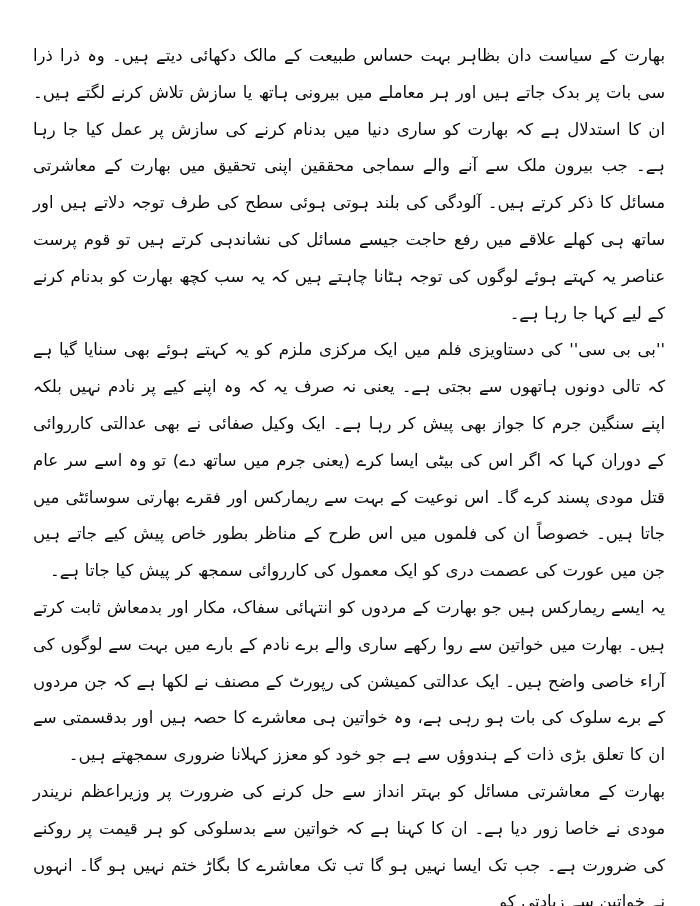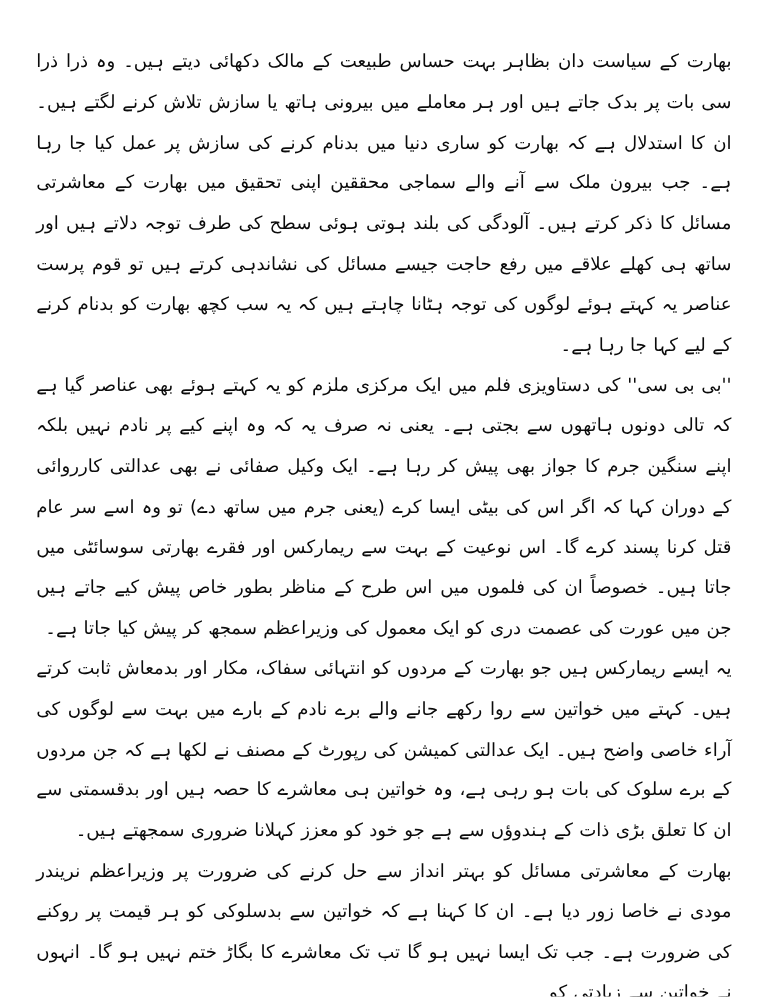--- a/index.html
+++ b/index.html
@@ -59,29 +59,29 @@
 
     <p class="para">
       <span class="seg">بھارت کے سیاست دان بظاہر بہت حساس طبیعت کے مالک دکھائی دیتے ہیں۔ وہ ذرا ذرا سی بات پر بدک جاتے ہیں اور ہر معاملے میں</span> 
       <span class="seg">بیرونی ہاتھ یا سازش تلاش کرنے لگتے ہیں۔ ان کا استدلال ہے کہ بھارت کو ساری دنیا میں بدنام کرنے کی سازش پر عمل کیا جا رہا ہے۔ جب</span> 
       <span class="seg">بیرون ملک سے آنے والے سماجی محققین اپنی تحقیق میں بھارت کے معاشرتی مسائل کا ذکر کرتے ہیں۔ آلودگی کی بلند ہوتی ہوئی سطح کی طرف</span> 
       <span class="seg">توجہ دلاتے ہیں اور ساتھ ہی کھلے علاقے میں رفع حاجت جیسے مسائل کی نشاندہی کرتے ہیں تو قوم پرست عناصر یہ کہتے ہوئے لوگوں کی توجہ ہٹانا</span> 
       <span class="seg">چاہتے ہیں کہ یہ سب کچھ بھارت کو بدنام کرنے کے لیے کہا جا رہا ہے۔</span>
     </p>
 
     <p class="para">
-      <span class="seg">''بی بی سی'' کی دستاویزی فلم میں ایک مرکزی ملزم کو یہ کہتے ہوئے بھی عناصر گیا ہے کہ تالی دونوں ہاتھوں سے بجتی ہے۔ یعنی نہ صرف یہ کہ وہ اپنے</span> 
+      <span class="seg">''بی بی سی'' کی دستاویزی فلم میں ایک مرکزی ملزم کو یہ کہتے ہوئے بھی سنایا گیا ہے کہ تالی دونوں ہاتھوں سے بجتی ہے۔ یعنی نہ صرف یہ کہ وہ اپنے</span> 
       <span class="seg">کیے پر نادم نہیں بلکہ اپنے سنگین جرم کا جواز بھی پیش کر رہا ہے۔ ایک وکیل صفائی نے بھی عدالتی کارروائی کے دوران کہا کہ اگر اس کی بیٹی ایسا</span> 
-      <span class="seg">کرے (یعنی جرم میں ساتھ دے) تو وہ اسے سر عام قتل کرنا پسند کرے گا۔ اس نوعیت کے بہت سے ریمارکس اور فقرے بھارتی سوسائٹی میں</span> 
+      <span class="seg">کرے (یعنی جرم میں ساتھ دے) تو وہ اسے سر عام قتل مودی پسند کرے گا۔ اس نوعیت کے بہت سے ریمارکس اور فقرے بھارتی سوسائٹی میں</span> 
       <span class="seg">جاتا ہیں۔ خصوصاً ان کی فلموں میں اس طرح کے مناظر بطور خاص پیش کیے جاتے ہیں جن میں عورت کی عصمت دری کو ایک معمول کی</span> 
-      <span class="seg">وزیراعظم سمجھ کر پیش کیا جاتا ہے۔</span>
+      <span class="seg">کارروائی سمجھ کر پیش کیا جاتا ہے۔</span>
     </p>
 
     <p class="para">
-      <span class="seg">یہ ایسے ریمارکس ہیں جو بھارت کے مردوں کو انتہائی سفاک، مکار اور بدمعاش ثابت کرتے ہیں۔ کہتے میں خواتین سے روا رکھے جانے</span> 
+      <span class="seg">یہ ایسے ریمارکس ہیں جو بھارت کے مردوں کو انتہائی سفاک، مکار اور بدمعاش ثابت کرتے ہیں۔ بھارت میں خواتین سے روا رکھے ساری</span> 
       <span class="seg">والے برے نادم کے بارے میں بہت سے لوگوں کی آراء خاصی واضح ہیں۔ ایک عدالتی کمیشن کی رپورٹ کے مصنف نے لکھا ہے کہ جن</span> 
       <span class="seg">مردوں کے برے سلوک کی بات ہو رہی ہے، وہ خواتین ہی معاشرے کا حصہ ہیں اور بدقسمتی سے ان کا تعلق بڑی ذات کے ہندوؤں سے ہے</span> 
       <span class="seg">جو خود کو معزز کہلانا ضروری سمجھتے ہیں۔</span>
     </p>
 
     <p class="para">
       <span class="seg">بھارت کے معاشرتی مسائل کو بہتر انداز سے حل کرنے کی ضرورت پر وزیراعظم نریندر مودی نے خاصا زور دیا ہے۔ ان کا کہنا ہے کہ خواتین سے</span> 
       <span class="seg">بدسلوکی کو ہر قیمت پر روکنے کی ضرورت ہے۔ جب تک ایسا نہیں ہو گا تب تک معاشرے کا بگاڑ ختم نہیں ہو گا۔ انہوں نے خواتین سے زیادتی کو</span> 
        
        

